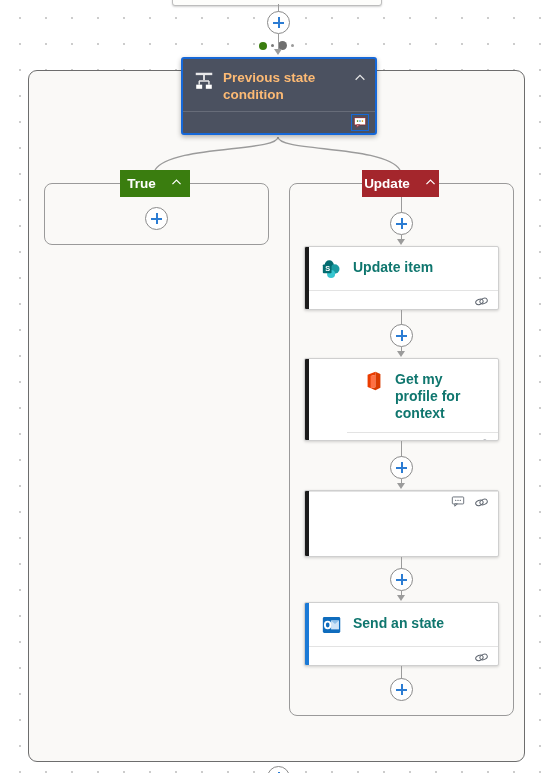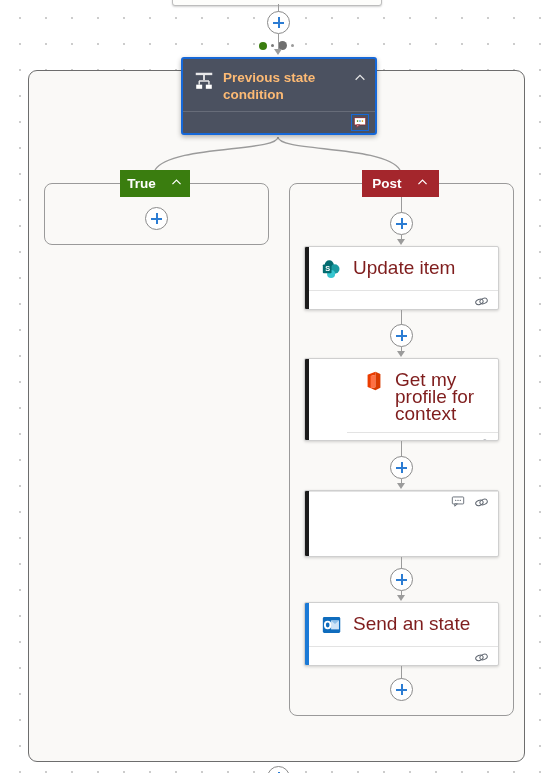--- a/index.html
+++ b/index.html
@@ -164,24 +164,25 @@
     padding: 11px 10px 10px 16px;
     box-sizing: border-box;
   }
   .ac-icon {
     width: 22px; height: 22px;
     flex: 0 0 22px;
     margin-right: 10px;
   }
   .ac-title {
     flex: 1 1 auto;
-    color: #7f1d1d;
-    font-size: 19px;
+    color: #0f766e;
+    font-size: 14px;
     line-height: 17px;
     padding-top: 1px;
+    font-weight: bold;
   }
   .ac-footer {
     border-top: 1px solid #e3e3e3;
     height: 23px;
     display: flex;
     align-items: center;
     justify-content: flex-end;
     gap: 9px;
     padding-right: 9px;
     box-sizing: border-box;
@@ -303,21 +304,21 @@
     <span class="chev">
       <svg viewBox="0 0 16 16" width="13" height="13">
         <path d="M3,10 L8,5 L13,10" fill="none" stroke="#ffffff" stroke-width="1.5"></path>
       </svg>
     </span>
   </div>
   <div class="plus-btn" id="plus-true"></div>
 
   <div class="branch-box" id="false-box"></div>
   <div class="branch-label" id="false-label">
-    <span>Post</span>
+    <span>Update</span>
     <span class="chev">
       <svg viewBox="0 0 16 16" width="13" height="13">
         <path d="M3,10 L8,5 L13,10" fill="none" stroke="#ffffff" stroke-width="1.5"></path>
       </svg>
     </span>
   </div>
 
   <div class="conn" style="left:400.5px; top:197px; height:16px;"></div>
   <div class="conn" style="left:400.5px; top:235px; height:6px;"></div>
   <div class="arrow-head" style="left:396.5px; top:239px;"></div>

